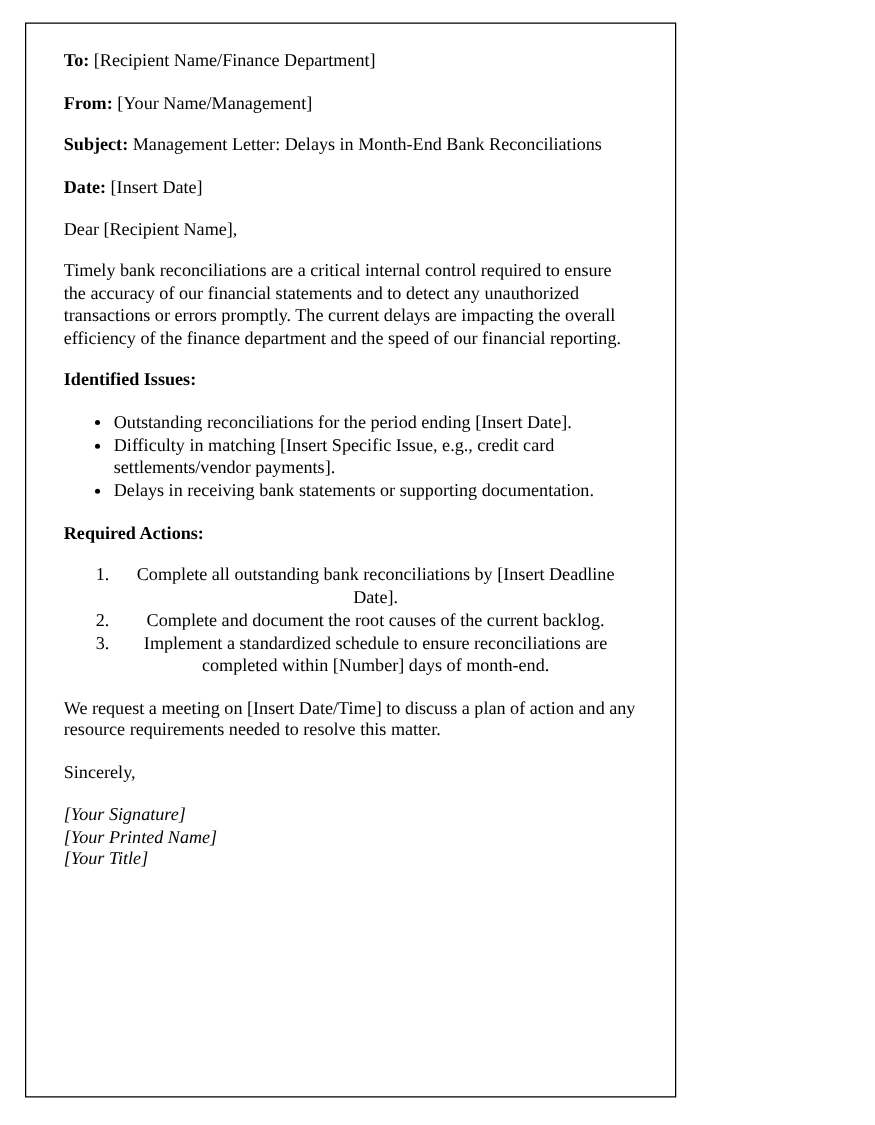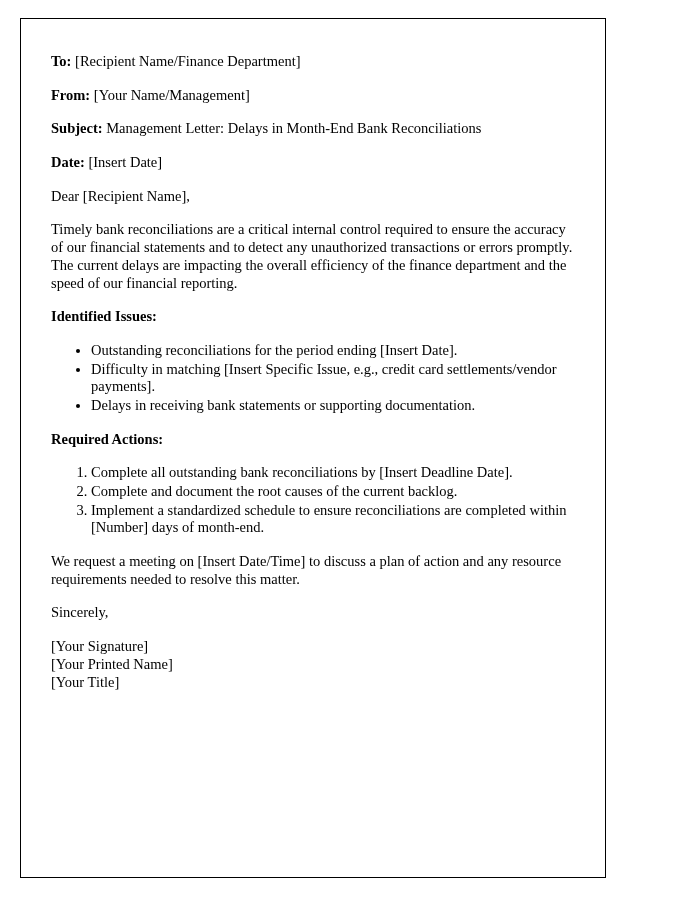--- a/index.html
+++ b/index.html
@@ -7,41 +7,42 @@
   body {
     background: #ffffff;
     font-family: "Liberation Serif", serif;
     color: #000000;
     position: relative;
   }
   .page {
     position: absolute;
     left: 20px;
     top: 18px;
-    width: 586px;
+    width: 521px;
     height: 860px;
     border: 1px solid #000000;
-    padding: 34px 30px 30px 30px;
+    padding: 22px 30px 30px 30px;
     font-size: 14.5px;
     line-height: 1.22;
     overflow: hidden;
   }
   .block { margin-bottom: 16px; }
   .bold { font-weight: bold; }
   ul.issues-list {
     margin: 0 0 16px 0;
     padding-left: 40px;
     list-style-type: disc;
   }
   ol.actions-list {
     margin: 0 0 16px 0;
     padding-left: 40px;
+    text-align: center;
   }
   ul.issues-list li, ol.actions-list li { margin-bottom: 1px; }
-  .signature-block p { margin: 0; }
+  .signature-block p { margin: 0; font-style: italic; }
 </style>
 </head>
 <body>
 
 <div class="page">
 
   <p class="block"><span class="bold">To:</span><span> [Recipient Name/Finance Department]</span></p>
 
   <p class="block"><span class="bold">From:</span><span> [Your Name/Management]</span></p>
 

